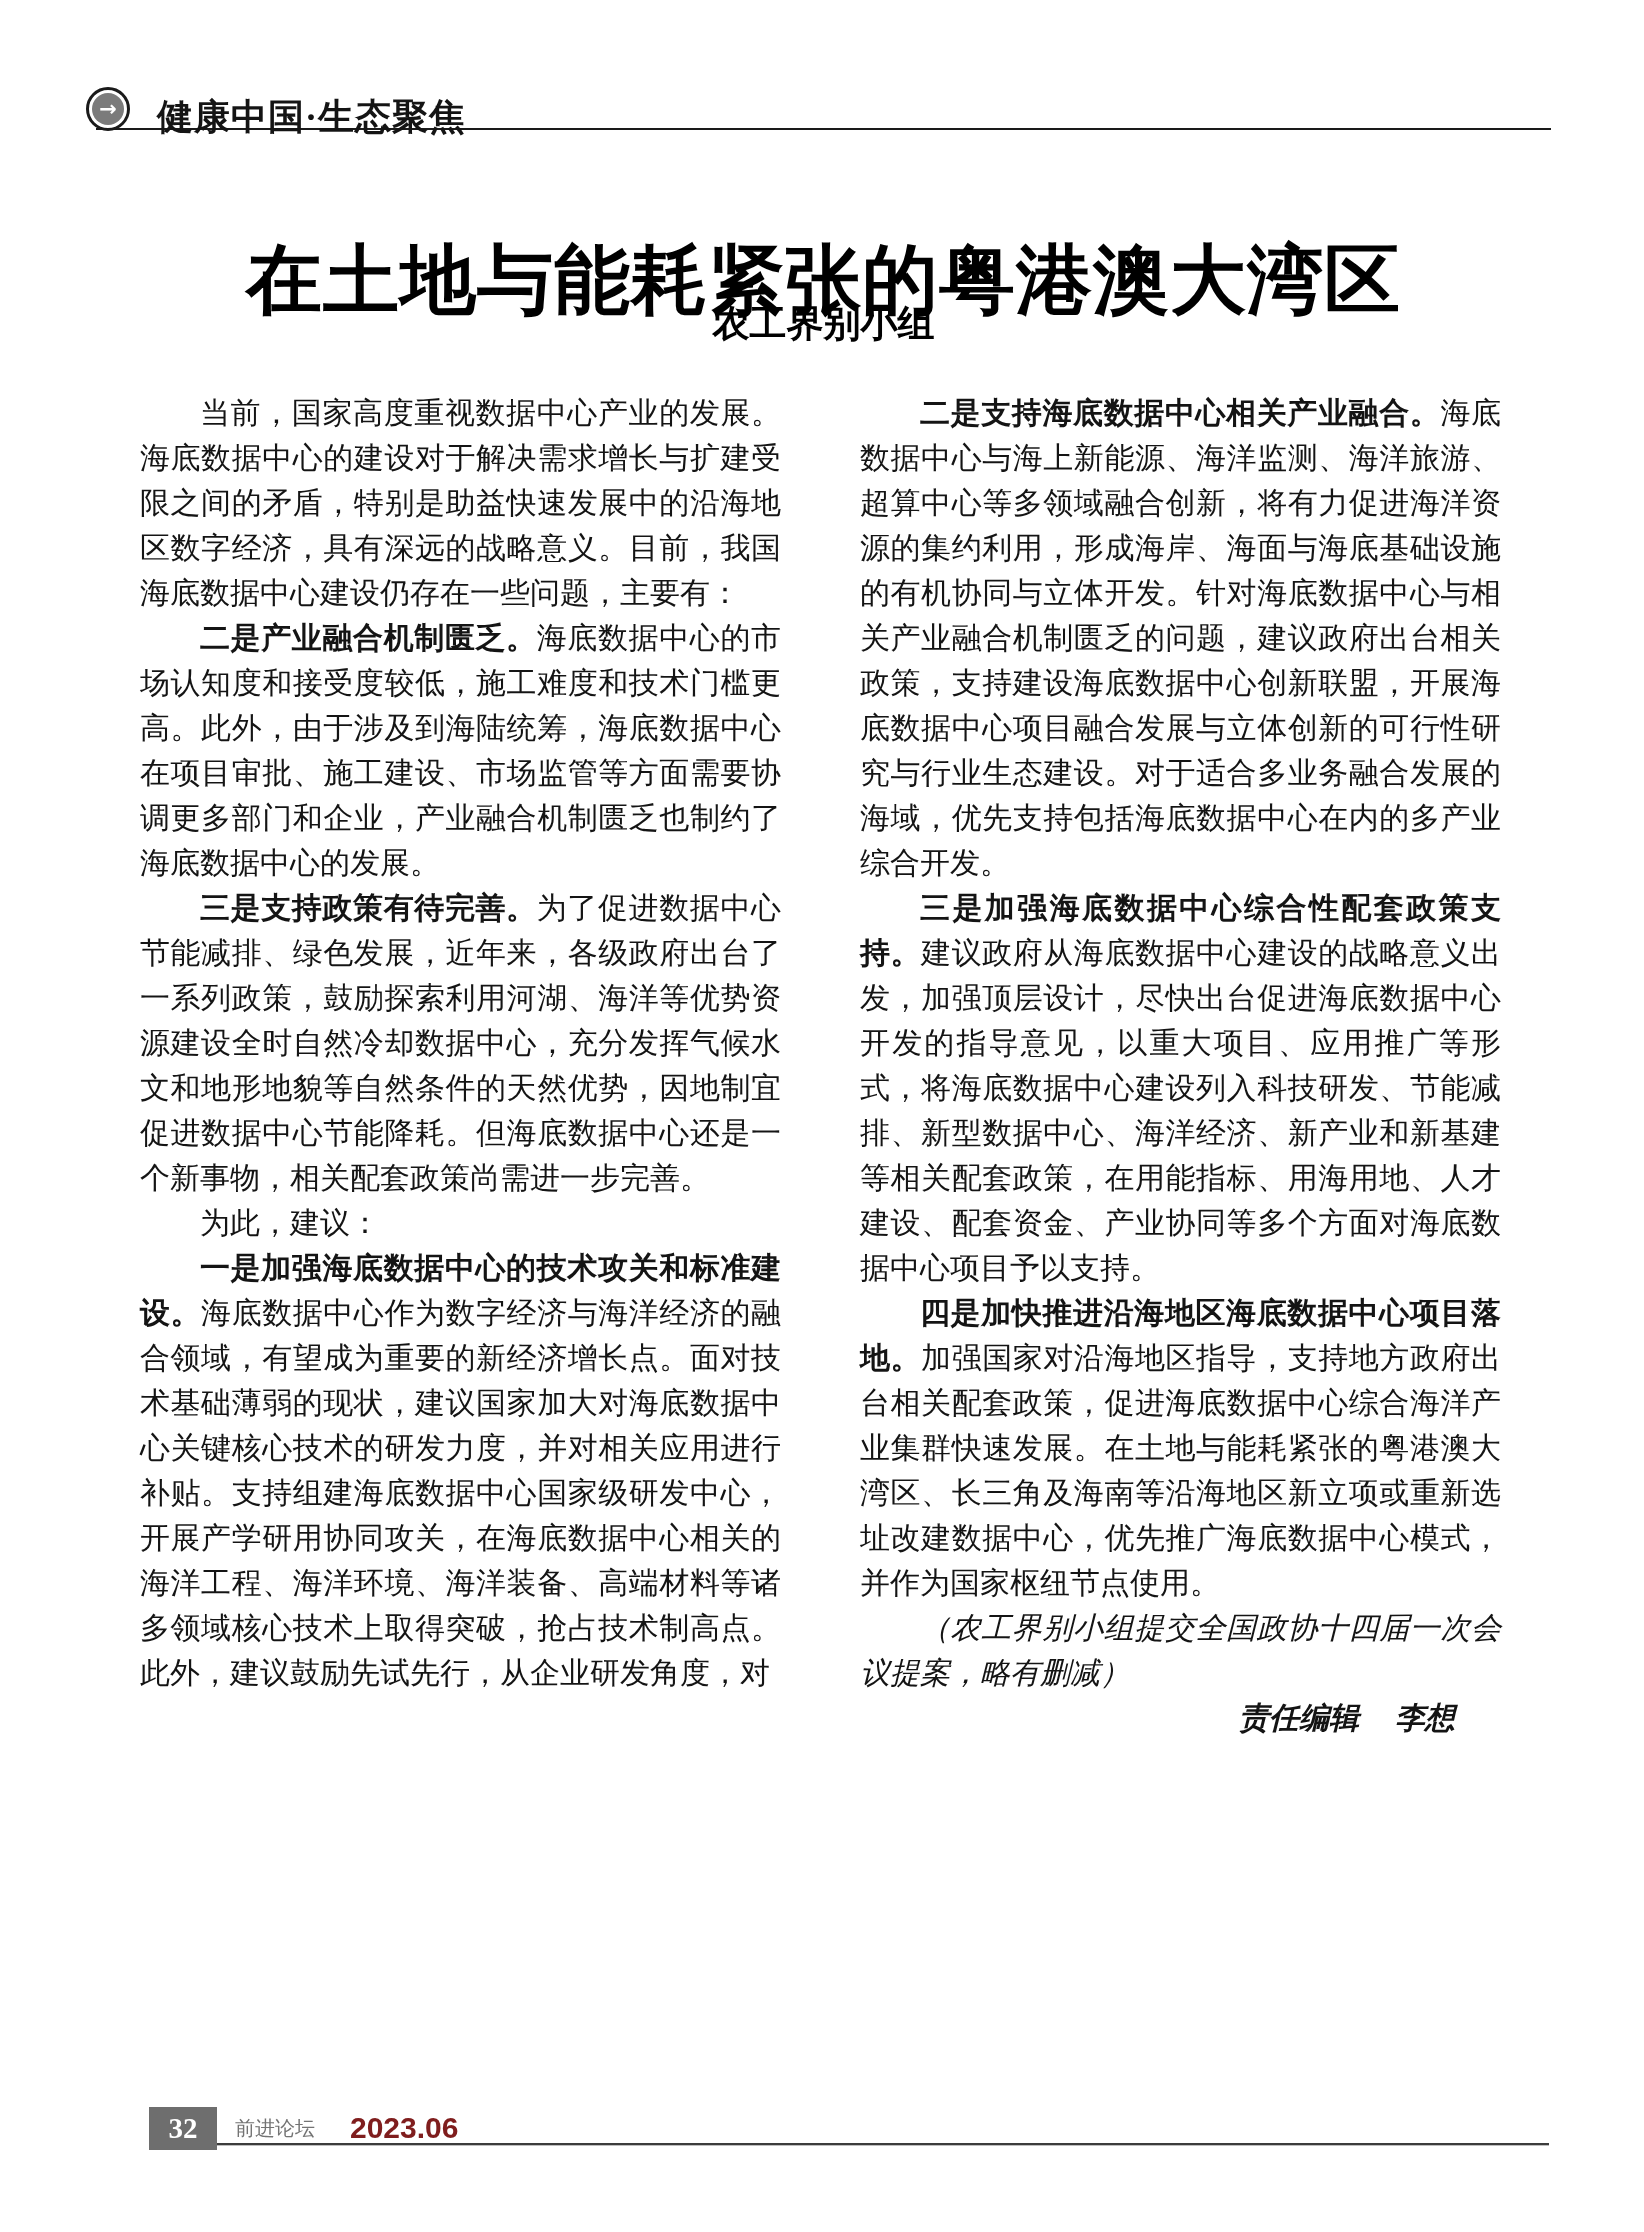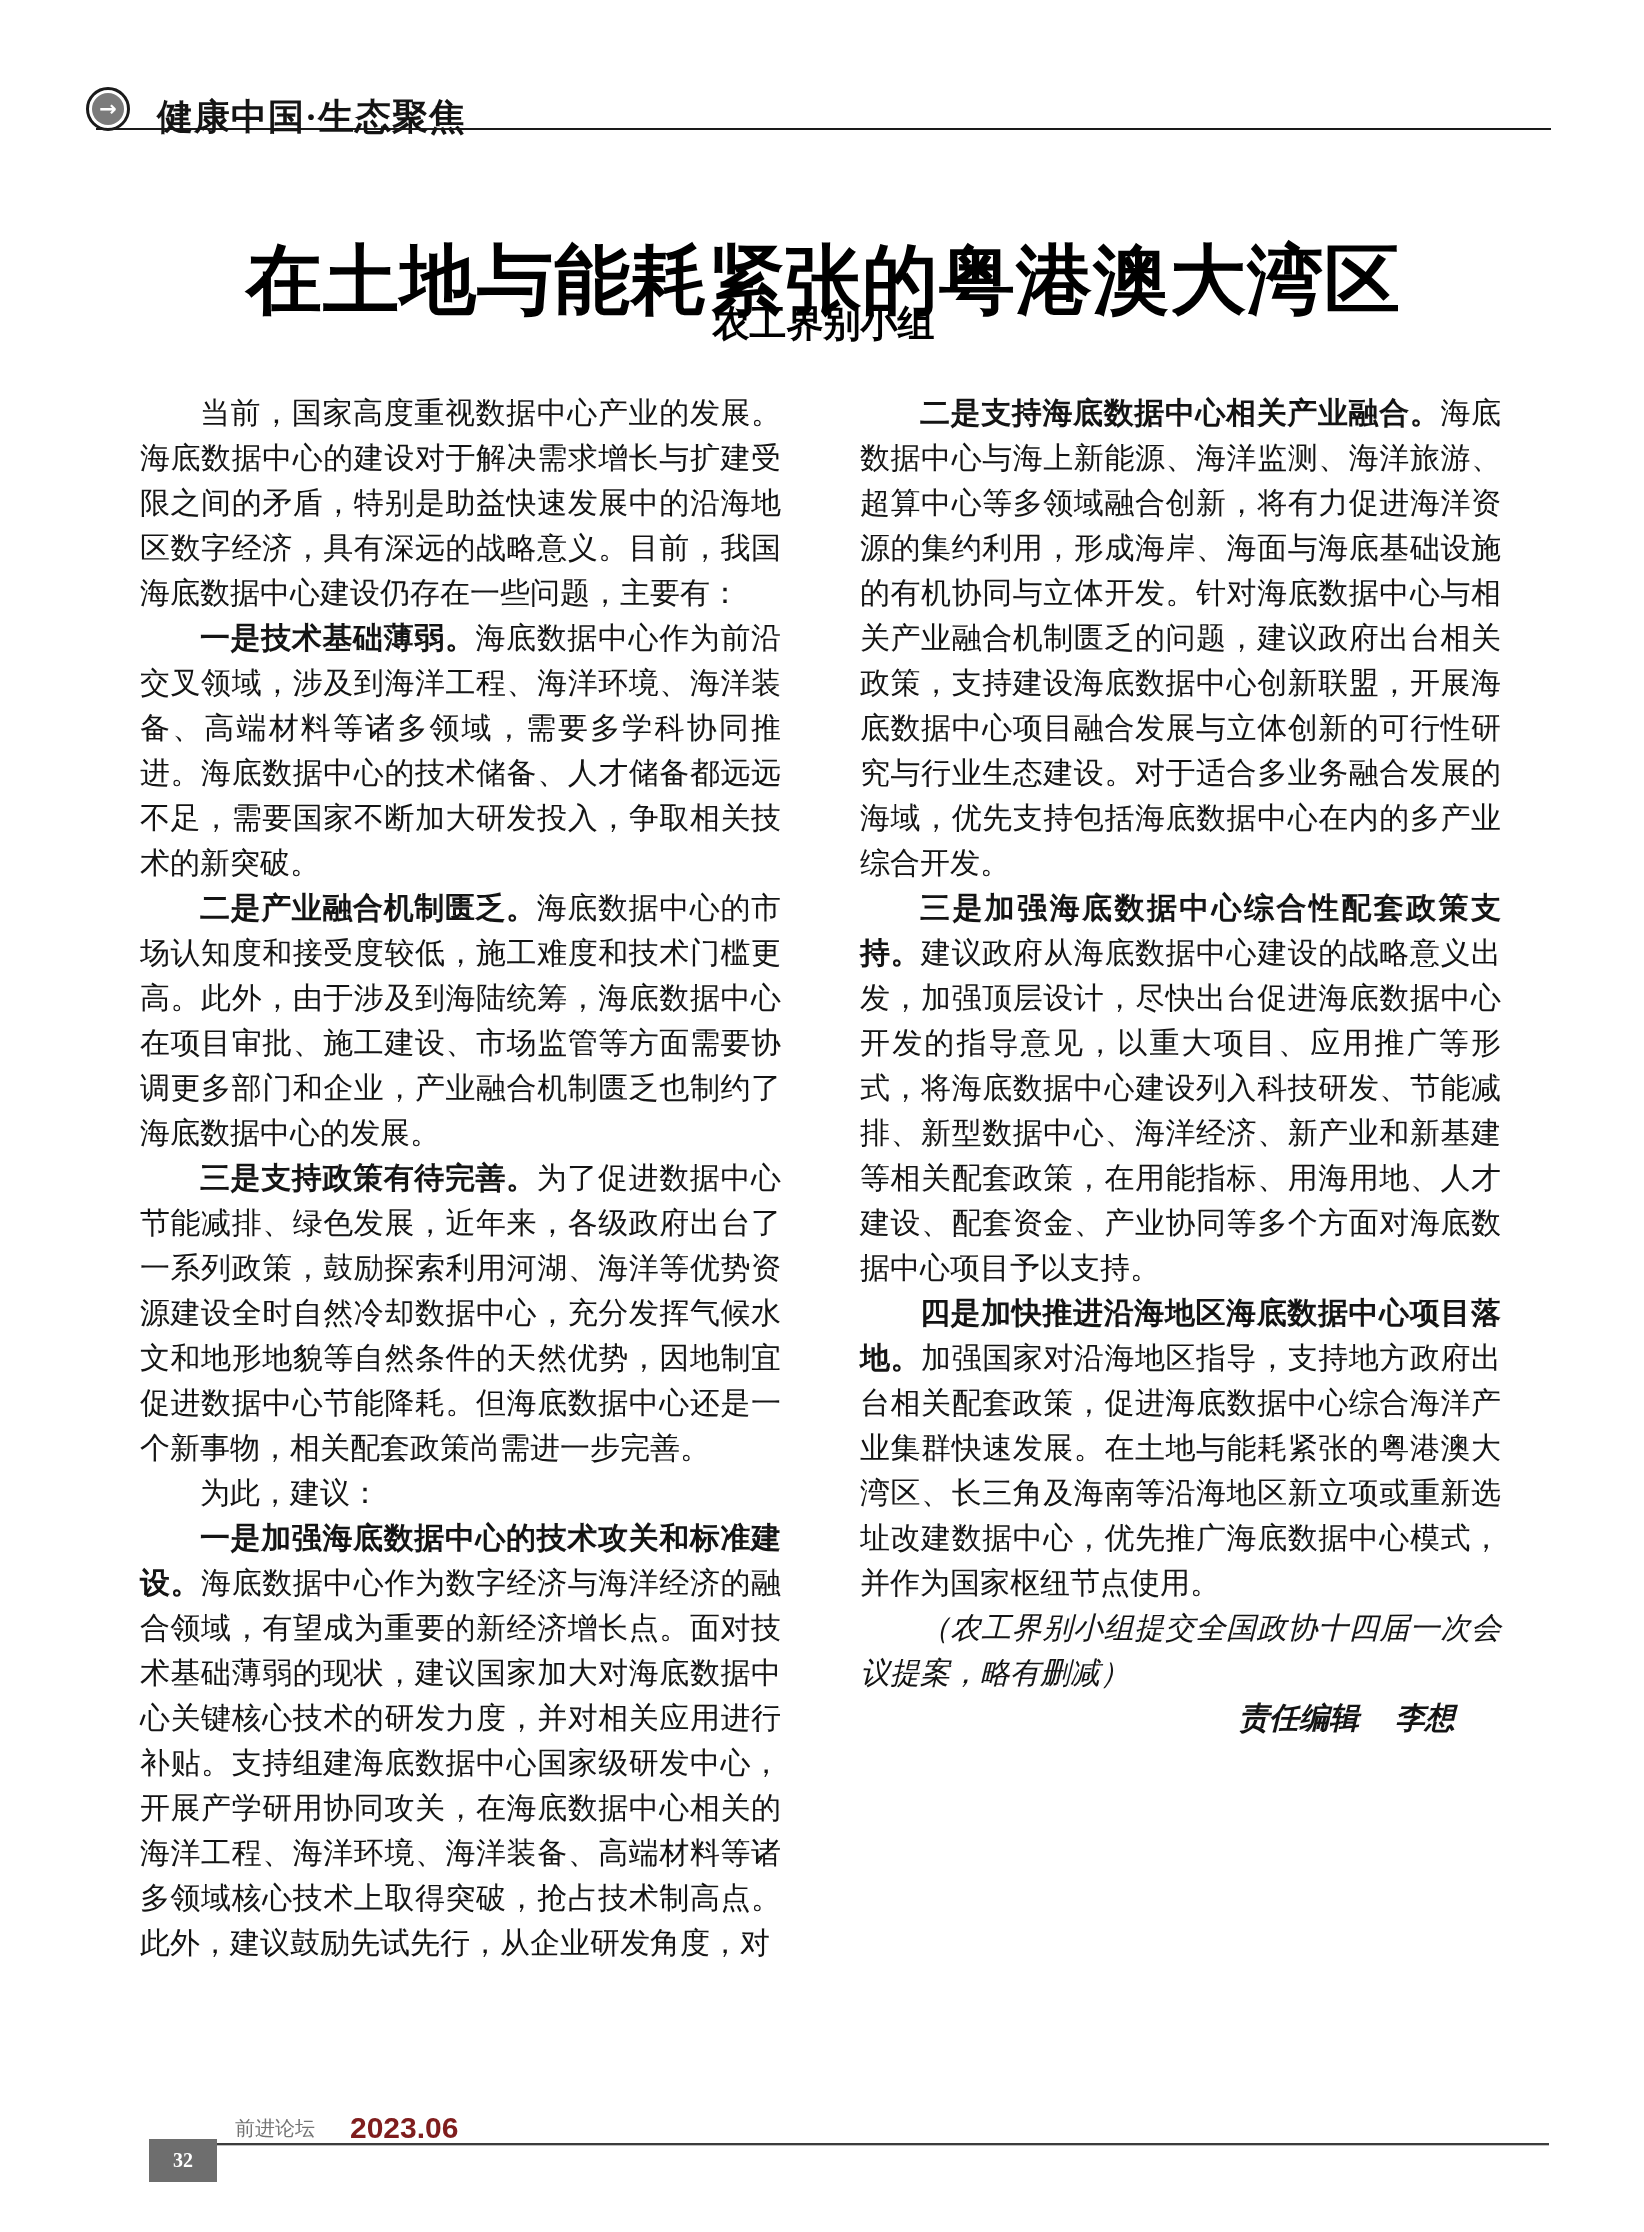--- a/index.html
+++ b/index.html
@@ -144,24 +144,23 @@
     position: absolute;
     left: 149px;
     top: 2107px;
     width: 68px;
     height: 43px;
     background: #6e6e6e;
     color: #ffffff;
     display: flex;
     align-items: center;
     justify-content: center;
-    font-size: 20px;
+    font-size: 29px;
     font-weight: 700;
     z-index: 2;
-    margin-top: 32px;
   }
   .footer-journal {
     position: absolute;
     left: 235px;
     top: 2108px;
     font-size: 20px;
     line-height: 40px;
     color: #737373;
   }
   .footer-issue {
@@ -185,23 +184,20 @@
 <div class="header-label">健康中国·生态聚焦</div>
 
 <h1 class="article-title">在土地与能耗紧张的粤港澳大湾区</h1>
 <div class="article-author">农工界别小组</div>
 
 <div class="col col-left">
   <p>
     <span>当前，国家高度重视数据中心产业的发展。海底数据中心的建设对于解决需求增长与扩建受限之间的矛盾，特别是助益快速发展中的沿海地区数字经济，具有深远的战略意义。目前，我国海底数据中心建设仍存在一些问题，主要有：</span>
   </p>
   <p>
-    <span class="lead">一是技术基础薄弱。</span><span>海底数据中心作为前沿交叉领域，涉及到海洋工程、海洋环境、海洋装备、高端材料等诸多领域，需要多学科协同推进。海底数据中心的技术储备、人才储备都远远不足，需要国家不断加大研发投入，争取相关技术的新突破。</span>
-  </p>
-  <p>
     <span class="lead">二是产业融合机制匮乏。</span><span>海底数据中心的市场认知度和接受度较低，施工难度和技术门槛更高。此外，由于涉及到海陆统筹，海底数据中心在项目审批、施工建设、市场监管等方面需要协调更多部门和企业，产业融合机制匮乏也制约了海底数据中心的发展。</span>
   </p>
   <p>
     <span class="lead">三是支持政策有待完善。</span><span>为了促进数据中心节能减排、绿色发展，近年来，各级政府出台了一系列政策，鼓励探索利用河湖、海洋等优势资源建设全时自然冷却数据中心，充分发挥气候水文和地形地貌等自然条件的天然优势，因地制宜促进数据中心节能降耗。但海底数据中心还是一个新事物，相关配套政策尚需进一步完善。</span>
   </p>
   <p>
     <span>为此，建议：</span>
   </p>
   <p>
     <span class="lead">一是加强海底数据中心的技术攻关和标准建设。</span><span>海底数据中心作为数字经济与海洋经济的融合领域，有望成为重要的新经济增长点。面对技术基础薄弱的现状，建议国家加大对海底数据中心关键核心技术的研发力度，并对相关应用进行补贴。支持组建海底数据中心国家级研发中心，开展产学研用协同攻关，在海底数据中心相关的海洋工程、海洋环境、海洋装备、高端材料等诸多领域核心技术上取得突破，抢占技术制高点。此外，建议鼓励先试先行，从企业研发角度，对</span>

